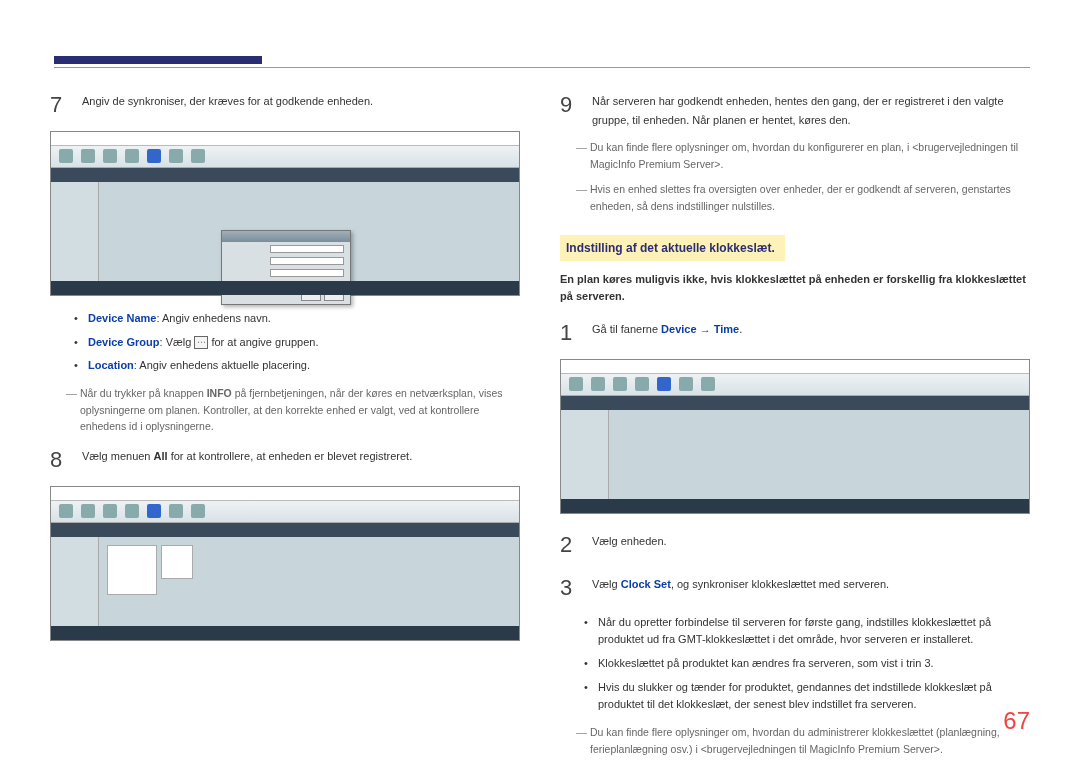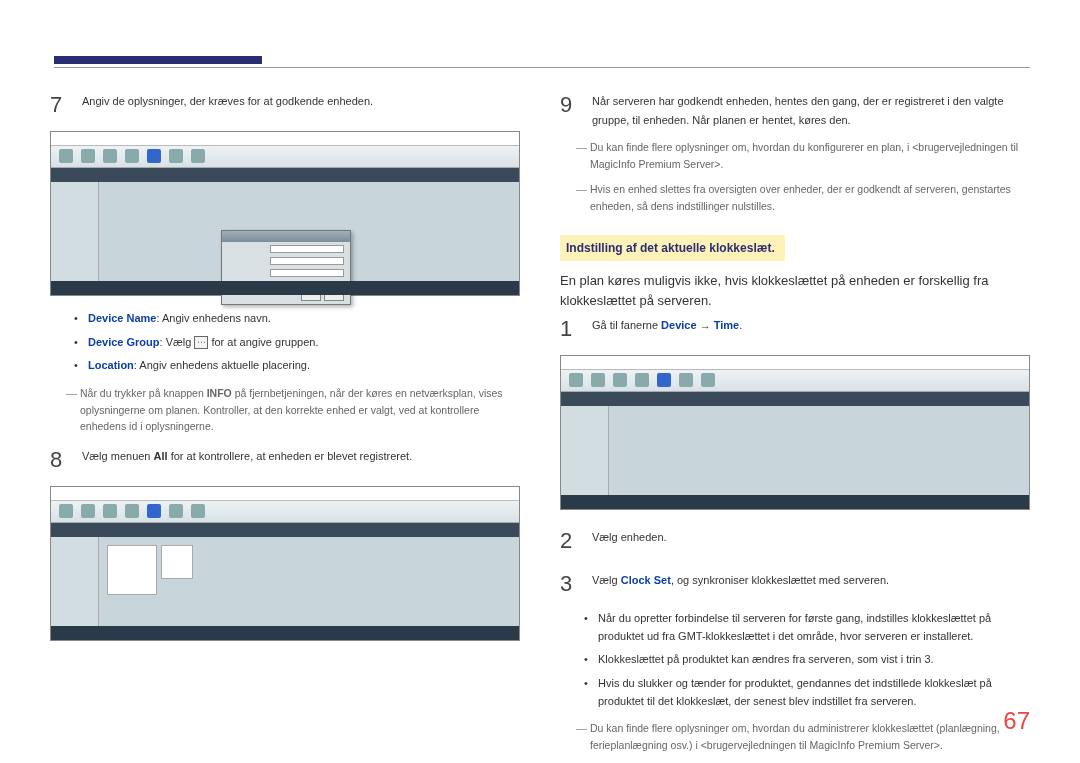--- a/index.html
+++ b/index.html
@@ -49,37 +49,37 @@
   .term { color: #0a3ea8; font-weight: bold; text-align: right; }
   .term2 { color: #0a3ea8; font-weight: bold; }
   .note { font-size: 10.5px; color: #666; margin: 6px 0 8px 16px; line-height: 1.6; position: relative; padding-left: 14px;}
   .note::before { content: "―"; position: absolute; left: 0; top: 0; color: #888; font-size: 11px;}
   .bold-inline { font-weight: bold; }
   .section-head {
     display: inline-block; background: #fff2b8; color: #2b2d72;
     font-size: 12px; font-weight: 600; padding: 4px 10px 4px 6px;
     margin: 12px 0 10px 0;
   }
-  .subtext { font-size: 13px; color: #333; line-height: 1.6; }
+  .subtext { font-size: 11px; color: #333; margin-bottom: 10px; line-height: 1.6; font-weight: bold; }
   .small-btn-glyph { display:inline-block; width:14px; height:13px; border:1px solid #666; vertical-align:middle; background:#f4f4f4; font-size:9px; text-align:center; line-height:11px; color:#555;}
   .pagenum { position: absolute; bottom: 24px; right: 50px; font-size: 24px; color: #ef4444; font-weight: 300; }
 </style>
 </head>
 <body>
 
 <div class="topbar"></div>
 <div class="divider"></div>
 
 <div class="columns">
 
   <div class="col">
 
     <div class="step">
       <div class="step-num">7</div>
-      <div class="step-body">Angiv de oplysninger, der kræves for at godkende enheden.</div>
+      <div class="step-body">Angiv de synkroniser, der kræves for at godkende enheden.</div>
     </div>
 
     <div class="screenshot">
       <div class="ss-header"></div>
       <div class="ss-topbar">
           <div class="ss-icon"></div>
           <div class="ss-icon"></div>
           <div class="ss-icon"></div>
           <div class="ss-icon"></div>
           <div class="ss-icon" style="background:#36c"></div>

